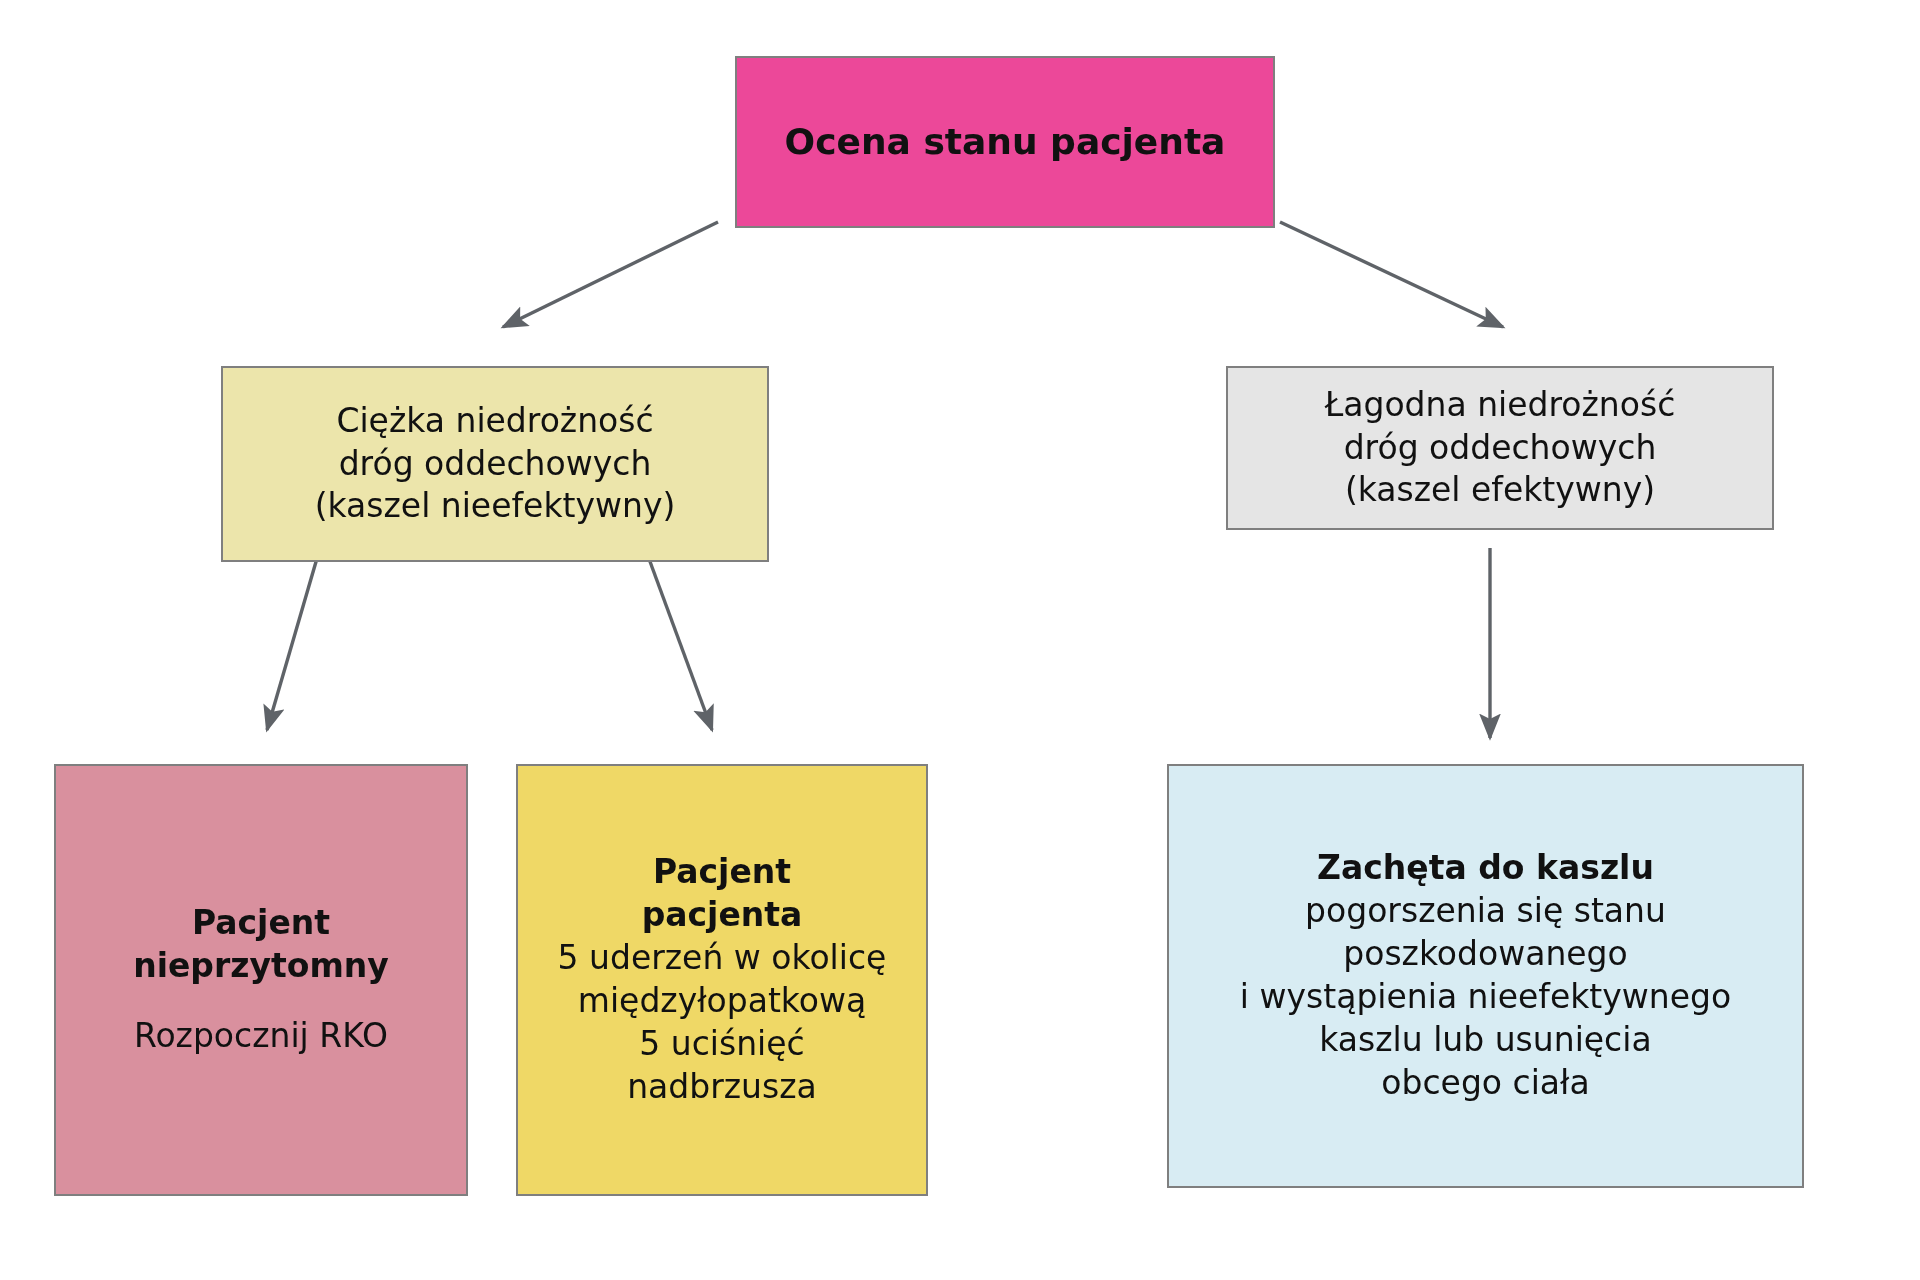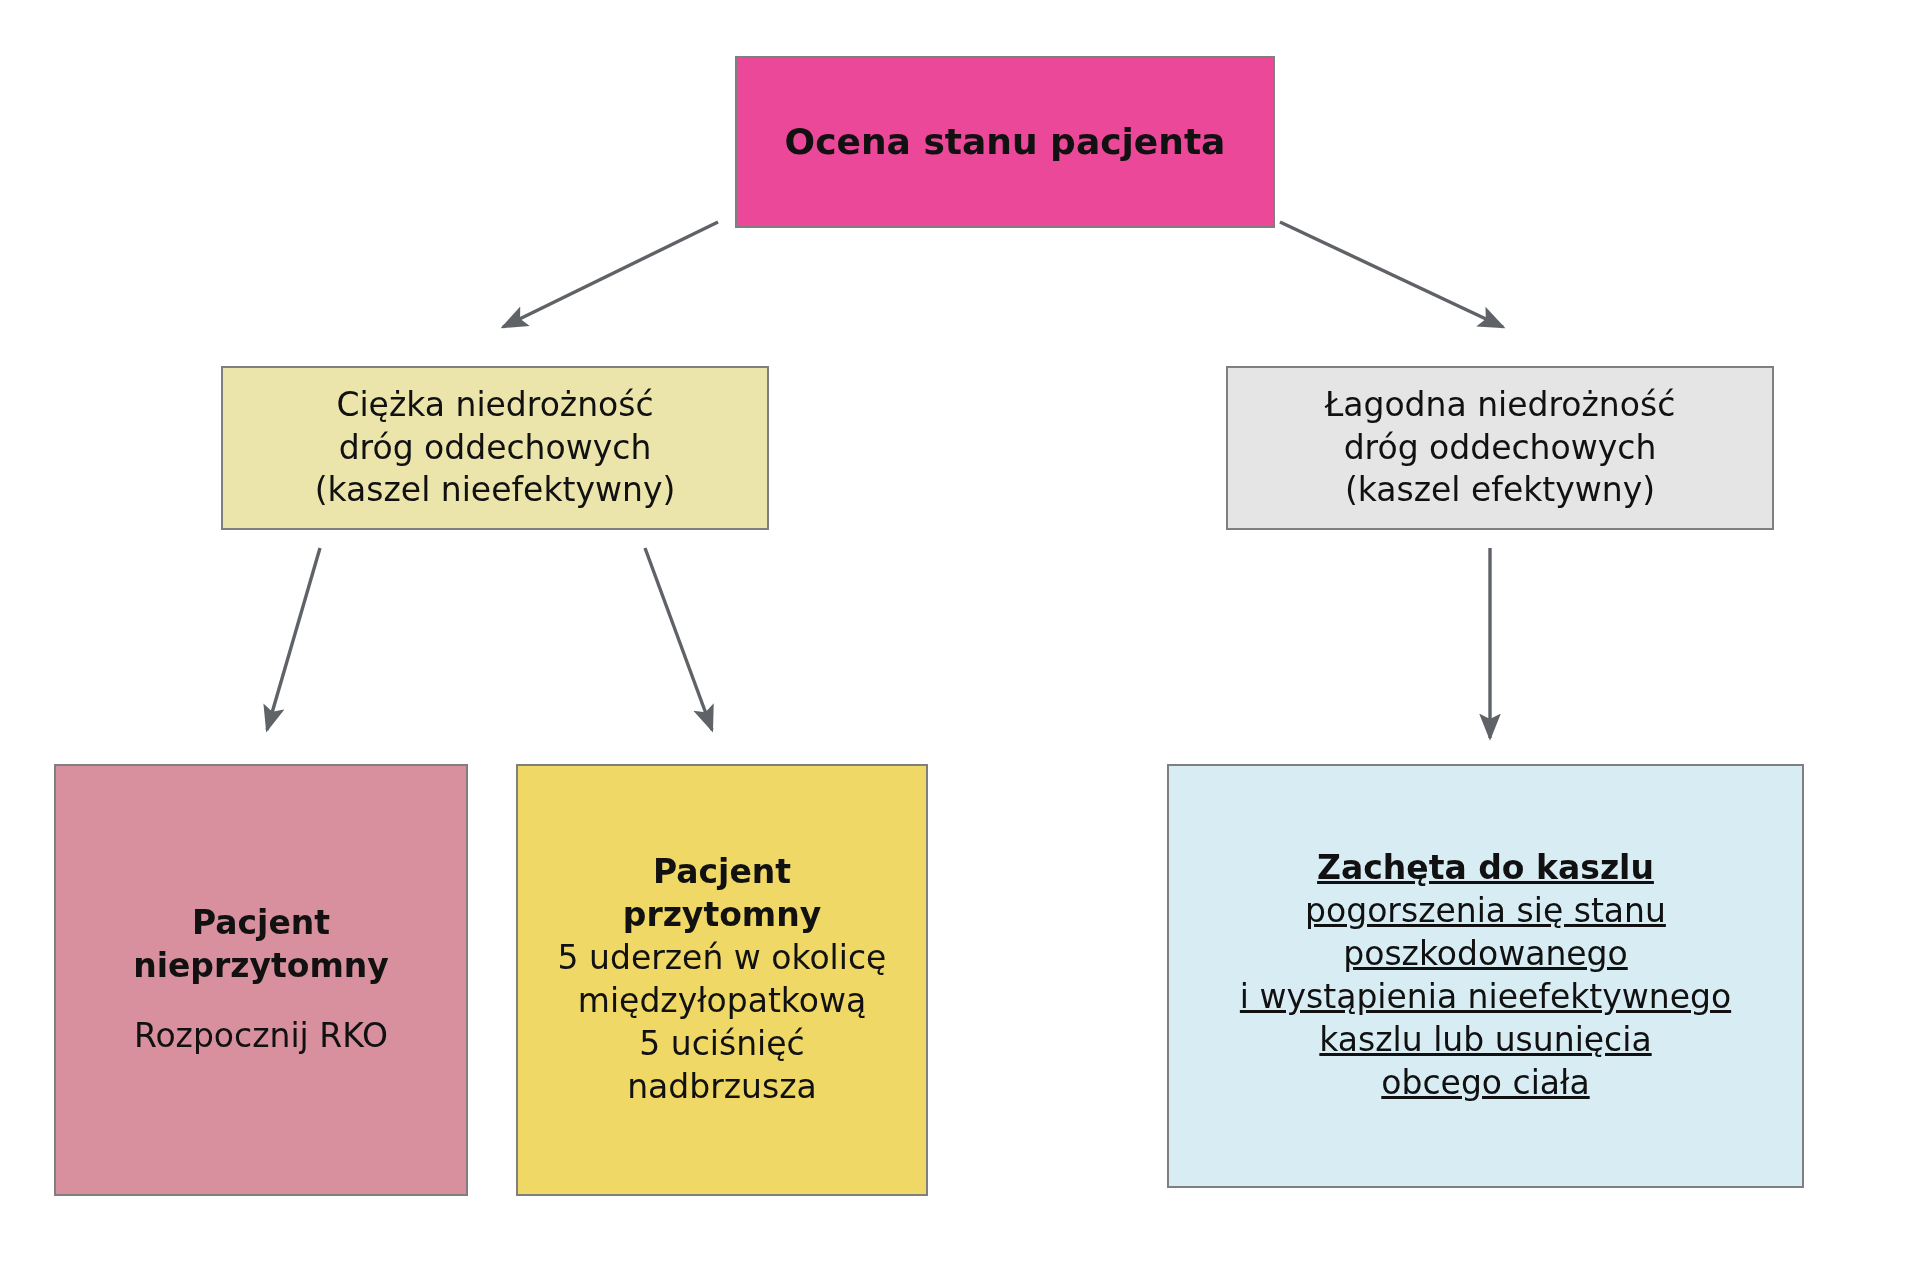--- a/index.html
+++ b/index.html
@@ -45,21 +45,21 @@
   .bold { font-weight: bold; }
   .spacer { display: block; height: 0.85em; }
 
   
   #node-root {
     left: 735px;  top: 56px;  width: 540px; height: 172px;
     background: #ec4899;
     font-size: 36px;
   }
   #node-severe {
-    left: 221px; top: 366px; width: 548px; height: 164px;
+    left: 221px; top: 366px; width: 548px; height: 196px;
     background: #ecE5ab;
     font-size: 33px;
   }
   #node-mild {
     left: 1226px; top: 366px; width: 548px; height: 164px;
     background: #e5e5e5;
     font-size: 33px;
   }
   #node-unconscious {
     left: 54px;  top: 764px;  width: 414px; height: 432px;
@@ -68,21 +68,20 @@
   }
   #node-conscious {
     left: 516px; top: 764px; width: 412px; height: 432px;
     background: #efd866;
     font-size: 33px;
   }
   #node-cough {
     left: 1167px; top: 764px; width: 637px; height: 424px;
     background: #d8ecf3;
     font-size: 33px;
-    text-decoration: underline;
   }
 </style>
 </head>
 <body>
 
 <div id="canvas">
 
   <svg class="connectors" viewBox="0 0 1920 1280" xmlns="http://www.w3.org/2000/svg">
     <defs>
       <marker id="arrowhead" markerWidth="9" markerHeight="9" refX="7.2" refY="3.2" orient="auto" markerUnits="strokeWidth">
@@ -119,21 +118,21 @@
 
   <div class="node" id="node-unconscious">
     <span class="ln bold">Pacjent</span>
     <span class="ln bold">nieprzytomny</span>
     <span class="spacer"></span>
     <span class="ln">Rozpocznij RKO</span>
   </div>
 
   <div class="node" id="node-conscious">
     <span class="ln bold">Pacjent</span>
-    <span class="ln bold">przytomny</span>
+    <span class="ln bold">pacjenta</span>
     <span class="ln">5 uderzeń w okolicę</span>
     <span class="ln">międzyłopatkową</span>
     <span class="ln">5 uciśnięć</span>
     <span class="ln">nadbrzusza</span>
   </div>
 
   <div class="node" id="node-cough">
     <span class="ln bold">Zachęta do kaszlu</span>
     <span class="ln">pogorszenia się stanu</span>
     <span class="ln">poszkodowanego</span>

